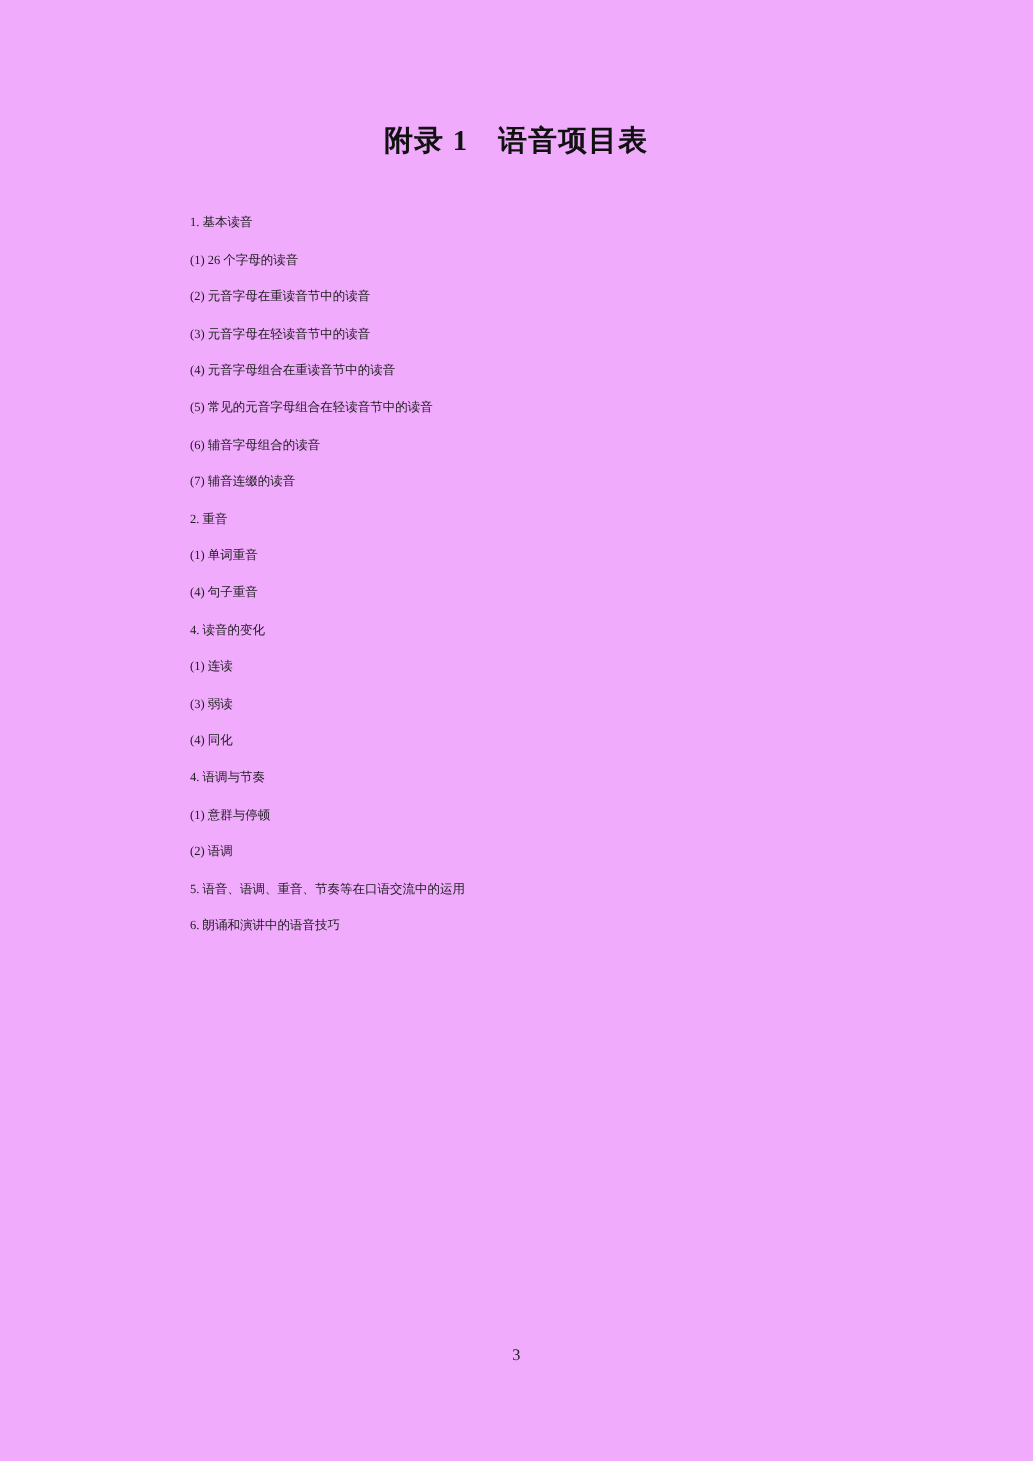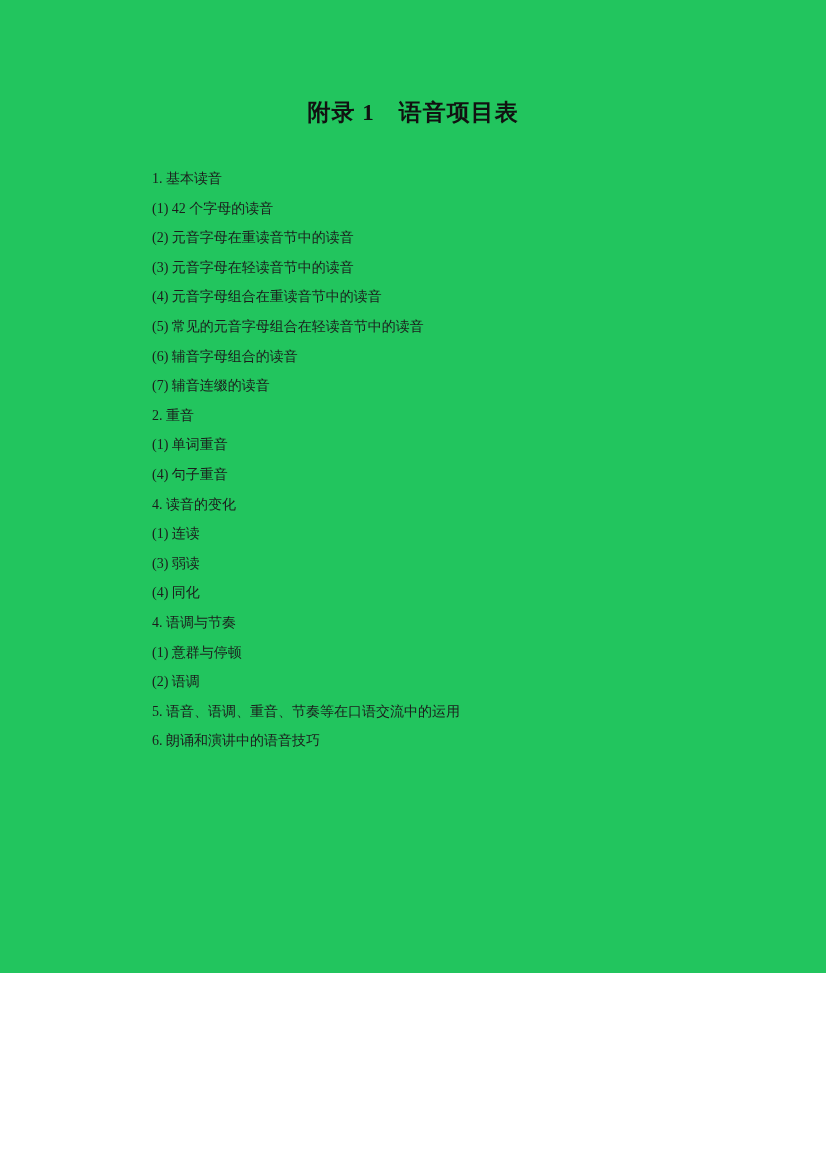--- a/index.html
+++ b/index.html
@@ -3,22 +3,22 @@
 <meta charset="utf-8">
 <style>
   html, body {
     margin: 0;
     padding: 0;
     background: #ffffff;
   }
   .page {
     position: relative;
     width: 826px;
-    height: 973px;
-    background: #22c55e;
+    height: 1169px;
+    background: #f0abfc;
     font-family: "Liberation Serif", "DejaVu Serif", serif;
     color: #1c1c1c;
     overflow: hidden;
   }
   .doc-title {
     position: absolute;
     top: 97px;
     left: 0;
     width: 100%;
     text-align: center;
@@ -31,21 +31,21 @@
     position: absolute;
     top: 164px;
     left: 152px;
     width: 560px;
   }
   .content-list .line {
     margin: 0;
     padding: 0;
     height: 29.6px;
     line-height: 29.6px;
-    font-size: 14px;
+    font-size: 10px;
     white-space: nowrap;
     color: #1c1c1c;
   }
   .page-number {
     position: absolute;
     top: 1076px;
     left: 0;
     width: 100%;
     text-align: center;
     font-size: 13px;
@@ -54,21 +54,21 @@
 </style>
 </head>
 <body>
 
 <div class="page">
 
   <div class="doc-title">附录 1　语音项目表</div>
 
   <div class="content-list">
     <p class="line">1. 基本读音</p>
-    <p class="line">(1) 42 个字母的读音</p>
+    <p class="line">(1) 26 个字母的读音</p>
     <p class="line">(2) 元音字母在重读音节中的读音</p>
     <p class="line">(3) 元音字母在轻读音节中的读音</p>
     <p class="line">(4) 元音字母组合在重读音节中的读音</p>
     <p class="line">(5) 常见的元音字母组合在轻读音节中的读音</p>
     <p class="line">(6) 辅音字母组合的读音</p>
     <p class="line">(7) 辅音连缀的读音</p>
     <p class="line">2. 重音</p>
     <p class="line">(1) 单词重音</p>
     <p class="line">(4) 句子重音</p>
     <p class="line">4. 读音的变化</p>

